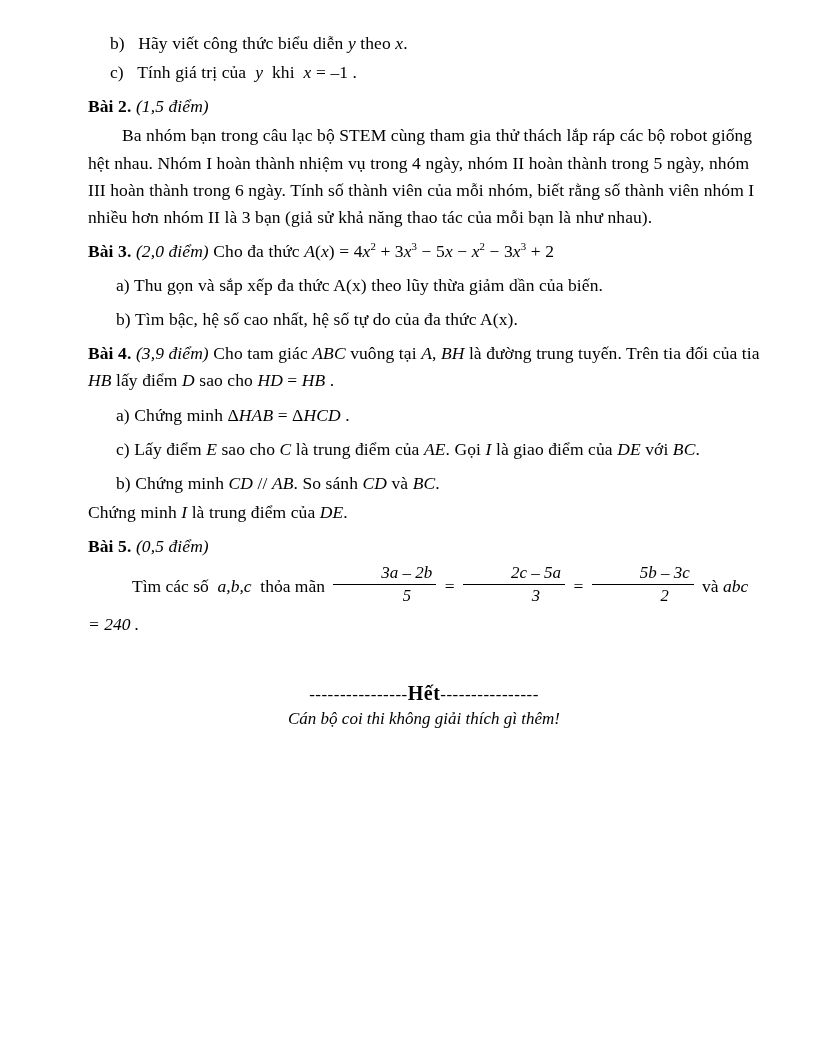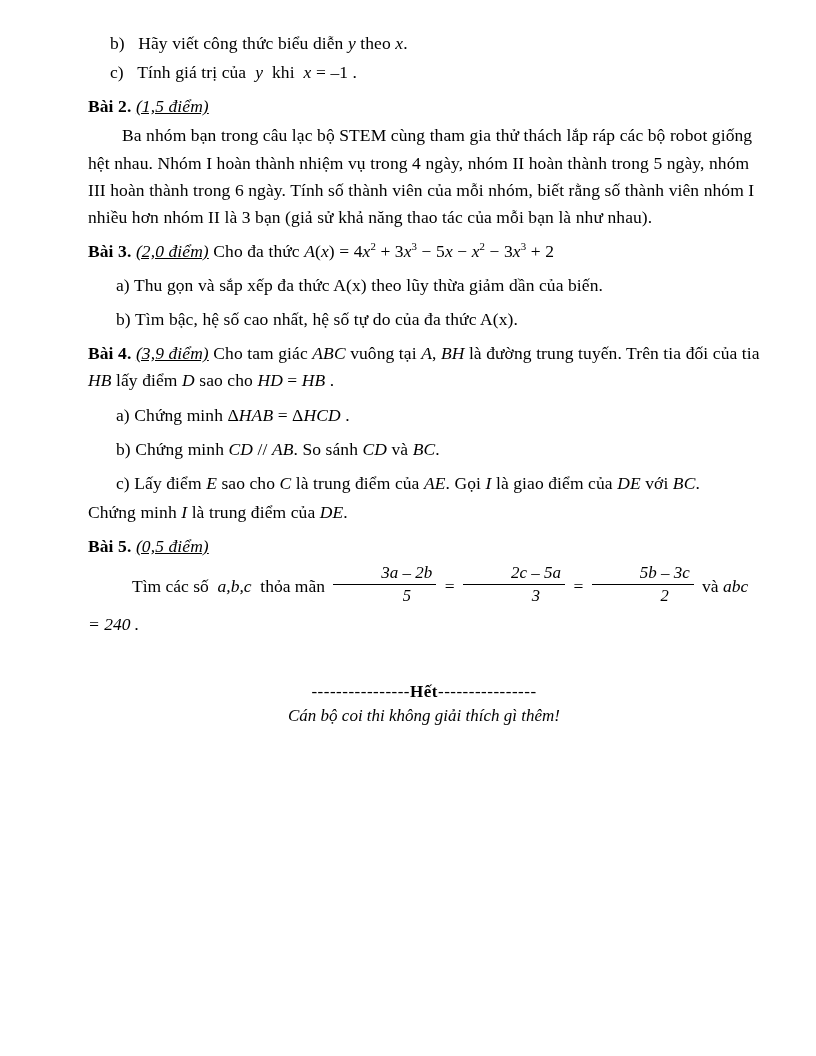--- a/index.html
+++ b/index.html
@@ -37,21 +37,21 @@
   .indent-a {
     padding-left: 22px;
   }
   .indent-b {
     padding-left: 28px;
   }
   .indent-p {
     text-indent: 34px;
   }
   .bold { font-weight: bold; }
-  .ital { font-style: italic; text-decoration: underline; }
+  .ital { font-style: italic; }
   .mathvar {
     font-family: "Liberation Serif", serif;
     font-style: italic;
   }
   .block-gap { margin-top: 7px; }
 
   
   sup {
     font-size: 0.62em;
     vertical-align: super;
@@ -88,21 +88,21 @@
   .center {
     text-align: center;
   }
   .het {
     margin-top: 40px;
     font-size: 17px;
     letter-spacing: 0.5px;
   }
   .het .word {
     font-weight: bold;
-    font-size: 17px;
+    font-size: 20px;
   }
   .note {
     margin-top: 4px;
     font-style: italic;
     font-size: 17px;
   }
 </style>
 </head>
 <body>
 
@@ -131,22 +131,22 @@
     </div>
     <div class="line indent-b block-gap">a) Thu gọn và sắp xếp đa thức A(x) theo lũy thừa giảm dần của biến.</div>
     <div class="line indent-b block-gap">b) Tìm bậc, hệ số cao nhất, hệ số tự do của đa thức A(x).</div>
 
     <div class="line block-gap">
       <span class="bold">Bài 4.</span>
       <span class="ital">(3,9 điểm)</span>
       <span>Cho tam giác <span class="mathvar">ABC</span> vuông tại <span class="mathvar">A</span>, <span class="mathvar">BH</span> là đường trung tuyến. Trên tia đối của tia <span class="mathvar">HB</span> lấy điểm <span class="mathvar">D</span> sao cho <span class="mathvar">HD</span> = <span class="mathvar">HB</span> .</span>
     </div>
     <div class="line indent-b block-gap">a) Chứng minh Δ<span class="mathvar">HAB</span> = Δ<span class="mathvar">HCD</span> .</div>
+    <div class="line indent-b block-gap">c) Lấy điểm <span class="mathvar">E</span> sao cho <span class="mathvar">C</span> là trung điểm của <span class="mathvar">AE</span>. Gọi <span class="mathvar">I</span> là giao điểm của <span class="mathvar">DE</span> với <span class="mathvar">BC</span>.</div>
     <div class="line indent-b block-gap">b) Chứng minh <span class="mathvar">CD</span> // <span class="mathvar">AB</span>. So sánh <span class="mathvar">CD</span> và <span class="mathvar">BC</span>.</div>
-    <div class="line indent-b block-gap">c) Lấy điểm <span class="mathvar">E</span> sao cho <span class="mathvar">C</span> là trung điểm của <span class="mathvar">AE</span>. Gọi <span class="mathvar">I</span> là giao điểm của <span class="mathvar">DE</span> với <span class="mathvar">BC</span>.</div>
     <div class="line">Chứng minh <span class="mathvar">I</span> là trung điểm của <span class="mathvar">DE</span>.</div>
 
     <div class="line block-gap">
       <span class="bold">Bài 5.</span>
       <span class="ital">(0,5 điểm)</span>
     </div>
     <div class="eqline">
       <span>Tìm các số&nbsp; <span class="mathvar">a,b,c</span> &nbsp;thỏa mãn</span>
       <span class="frac">
         <span class="num">3a – 2b</span>

